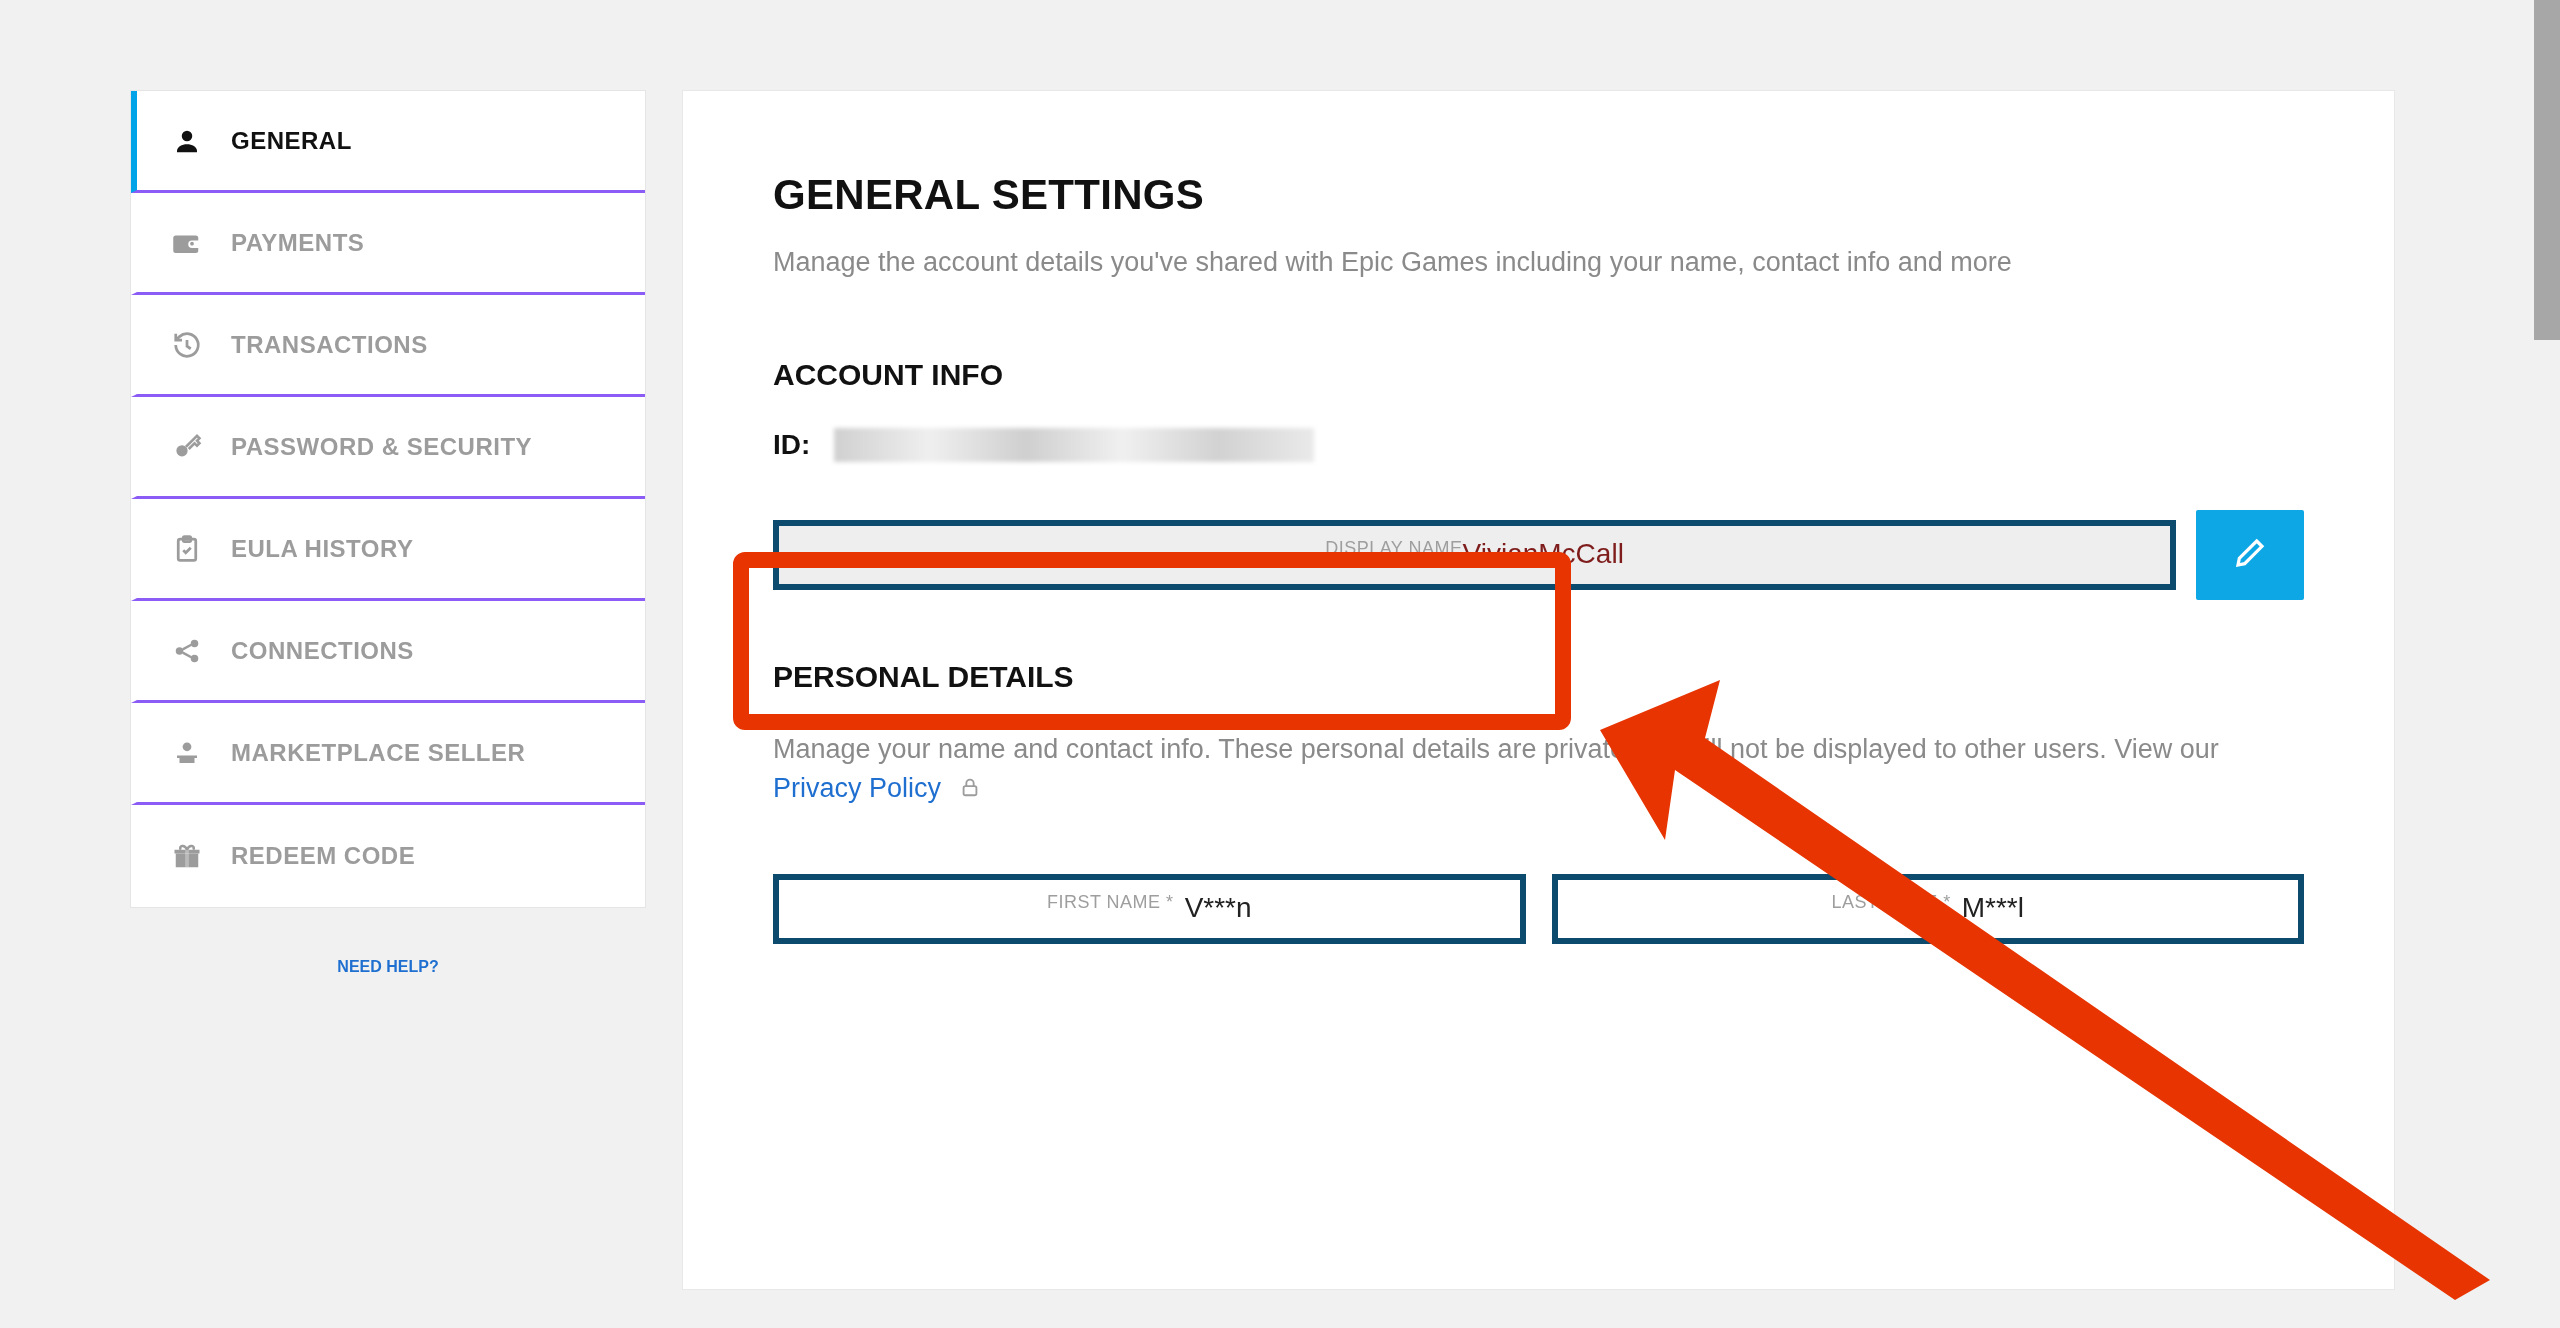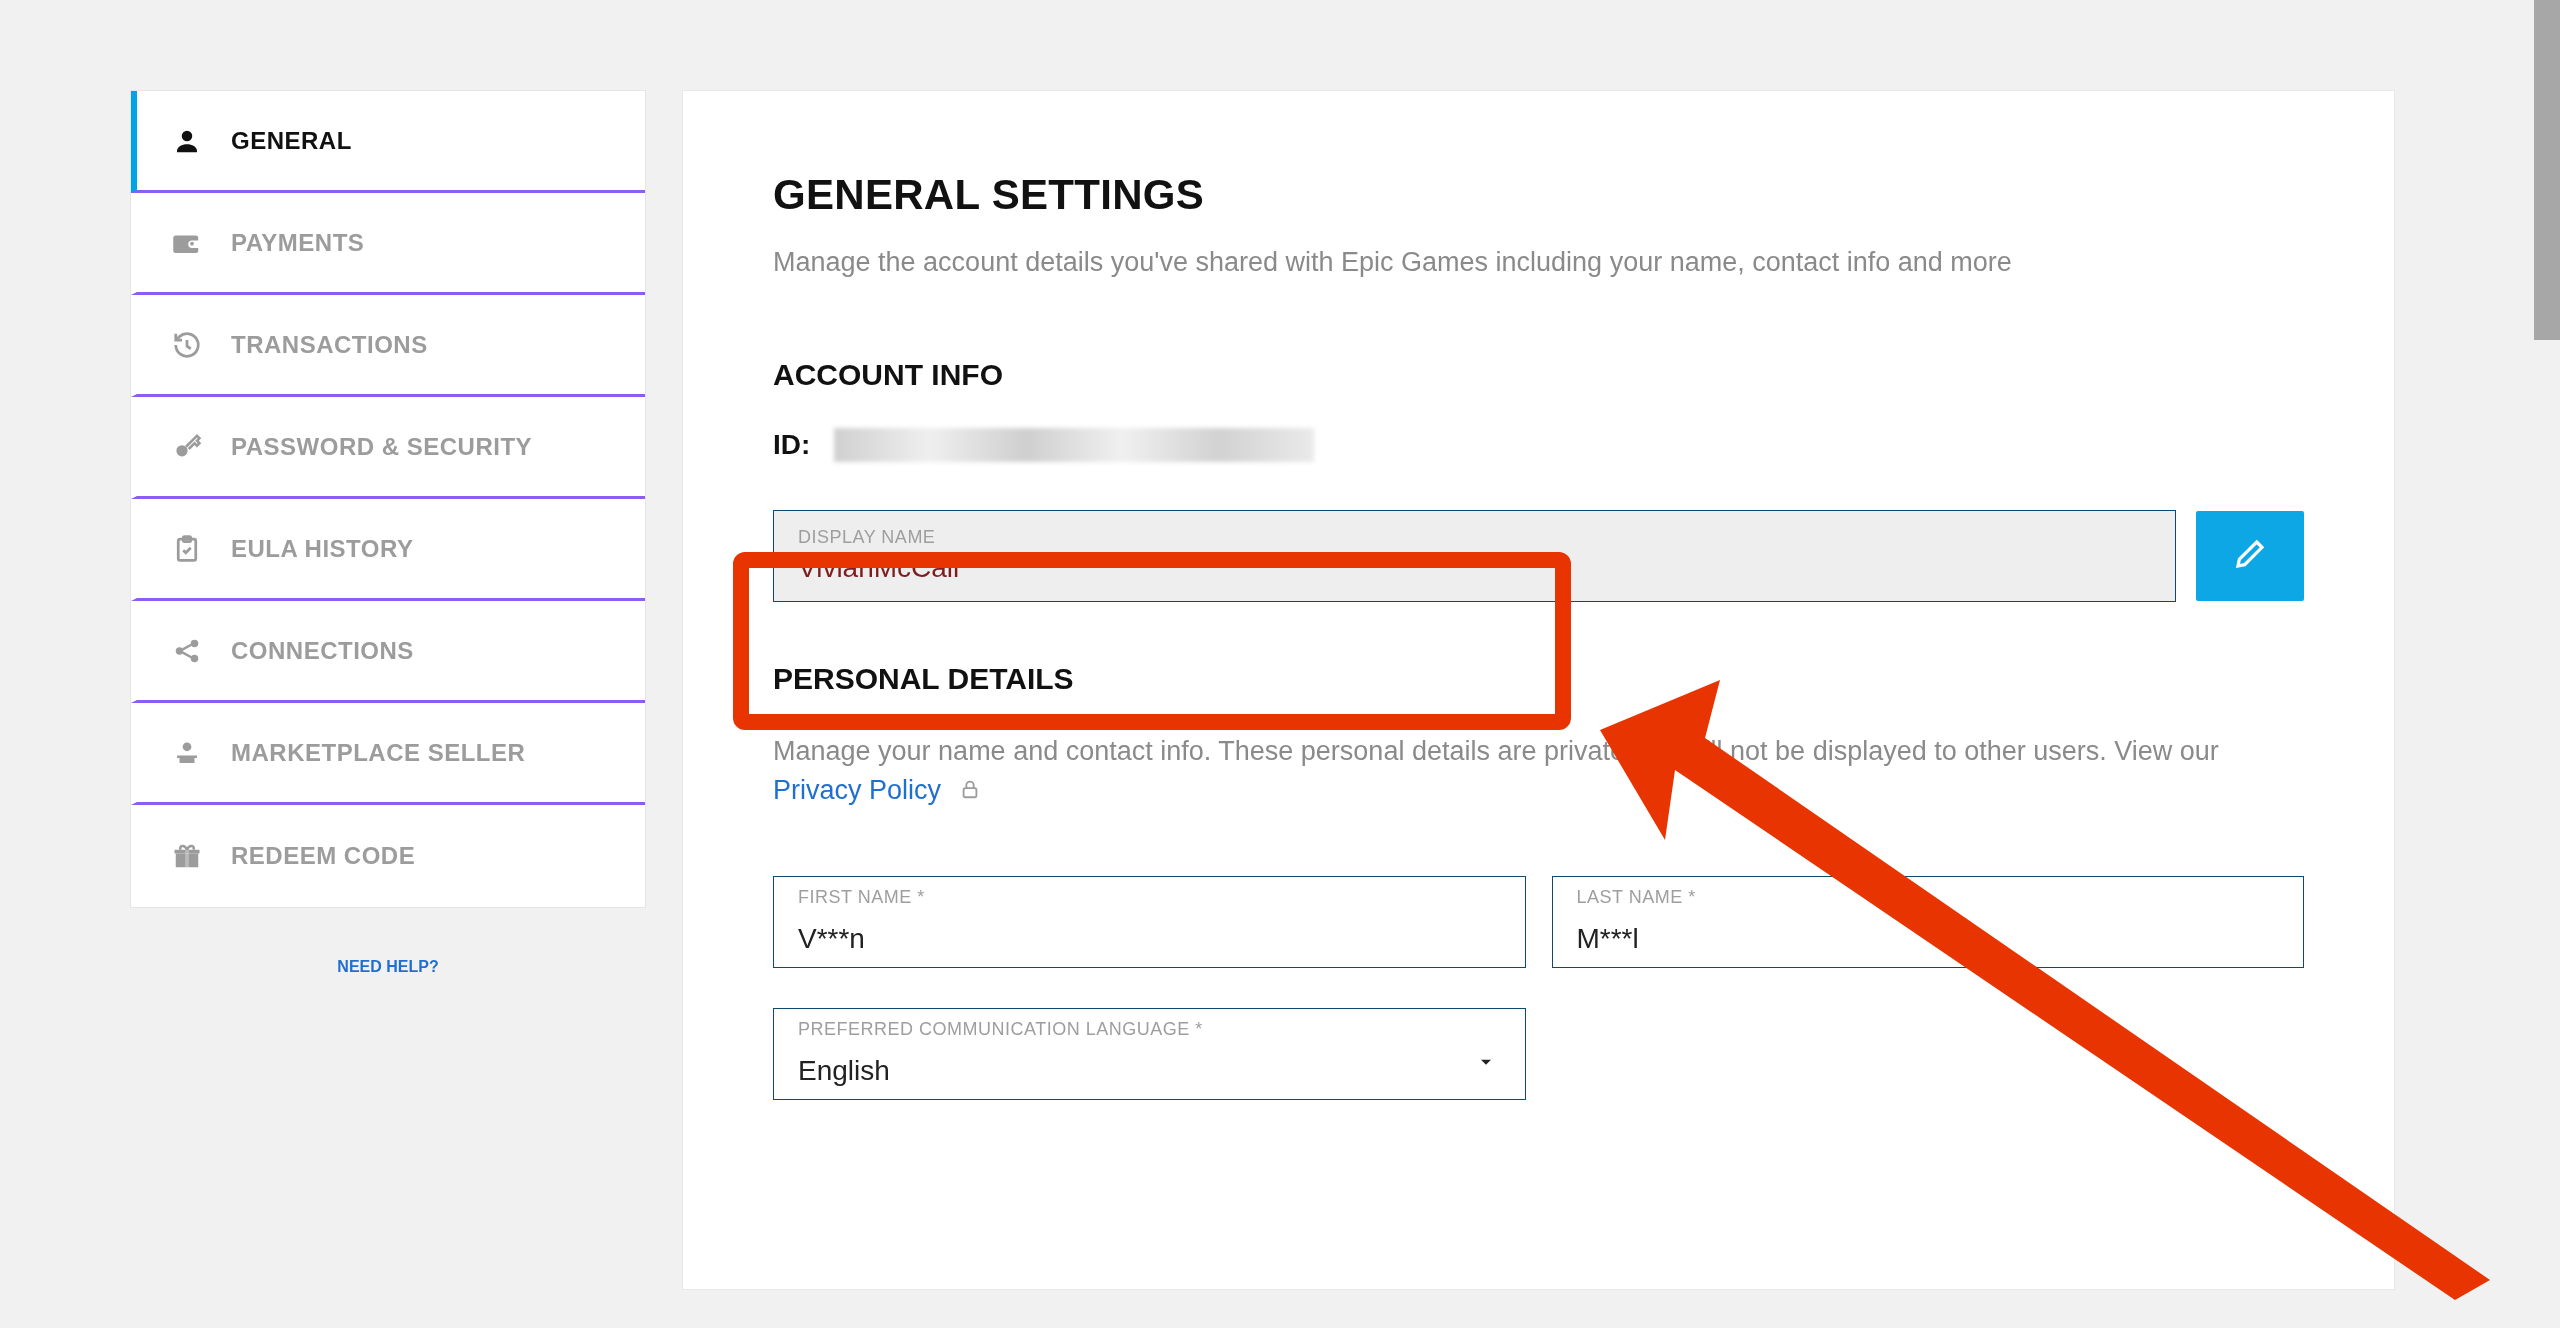--- a/index.html
+++ b/index.html
@@ -116,25 +116,25 @@
   margin-bottom: 60px;
 }
 .form-group {
   flex: 1;
   display: flex;
   align-items: center;
   gap: 20px;
 }
 .field {
   flex: 1;
-  border: 1px solid #0c4a6e;
+  border: 6px solid #0c4a6e;
   padding: 12px 24px 14px 24px;
-  height: 92px;
-  display: flex;
-  flex-direction: column;
+  height: 70px;
+  display: flex;
+  flex-direction: row;
   justify-content: center;
   background: #fff;
 }
 .field.readonly { background: #eeeeee; }
 .field-label {
   font-size: 18px;
   color: #9e9e9e;
   letter-spacing: 0.5px;
   margin-bottom: 4px;
 }
@@ -345,34 +345,20 @@
         <div class="field">
           <span class="field-label">FIRST NAME *</span>
           <span class="field-value dark">V***n</span>
         </div>
         <div class="field">
           <span class="field-label">LAST NAME *</span>
           <span class="field-value dark">M***l</span>
         </div>
       </div>
 
-      <div class="personal-row" style="margin-top:20px">
-        <div class="select-field" style="flex:1">
-          <div class="field">
-            <span class="field-label">PREFERRED COMMUNICATION LANGUAGE *</span>
-            <span class="field-value dark">English</span>
-          </div>
-          <span class="select-caret">
-            <svg width="24" height="24" viewBox="0 0 24 24" fill="currentColor">
-                <path d="M7 10l5 5 5-5z"></path>
-              </svg>
-          </span>
-        </div>
-        <div style="flex:1"></div>
-      </div>
     </main>
   </div>
 
   <div class="highlight-box" style="left:733px; top:552px; width:838px; height:178px"></div>
 
   <svg class="arrow-svg" style="left:1560px; top:680px" width="950" height="620" viewBox="0 0 950 620">
     <defs></defs>
     <polygon points="40,50 160,0 145,58 930,600 895,620 115,90 105,160" fill="#e83400"></polygon>
   </svg>
 </div>

